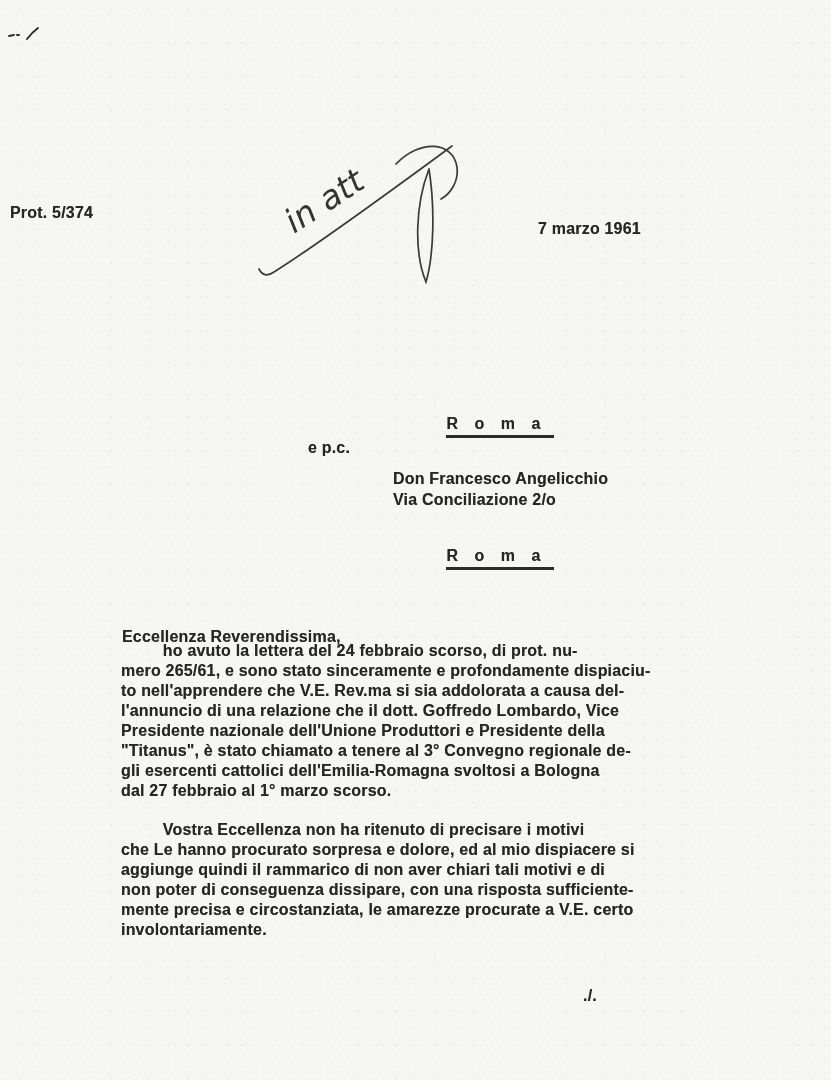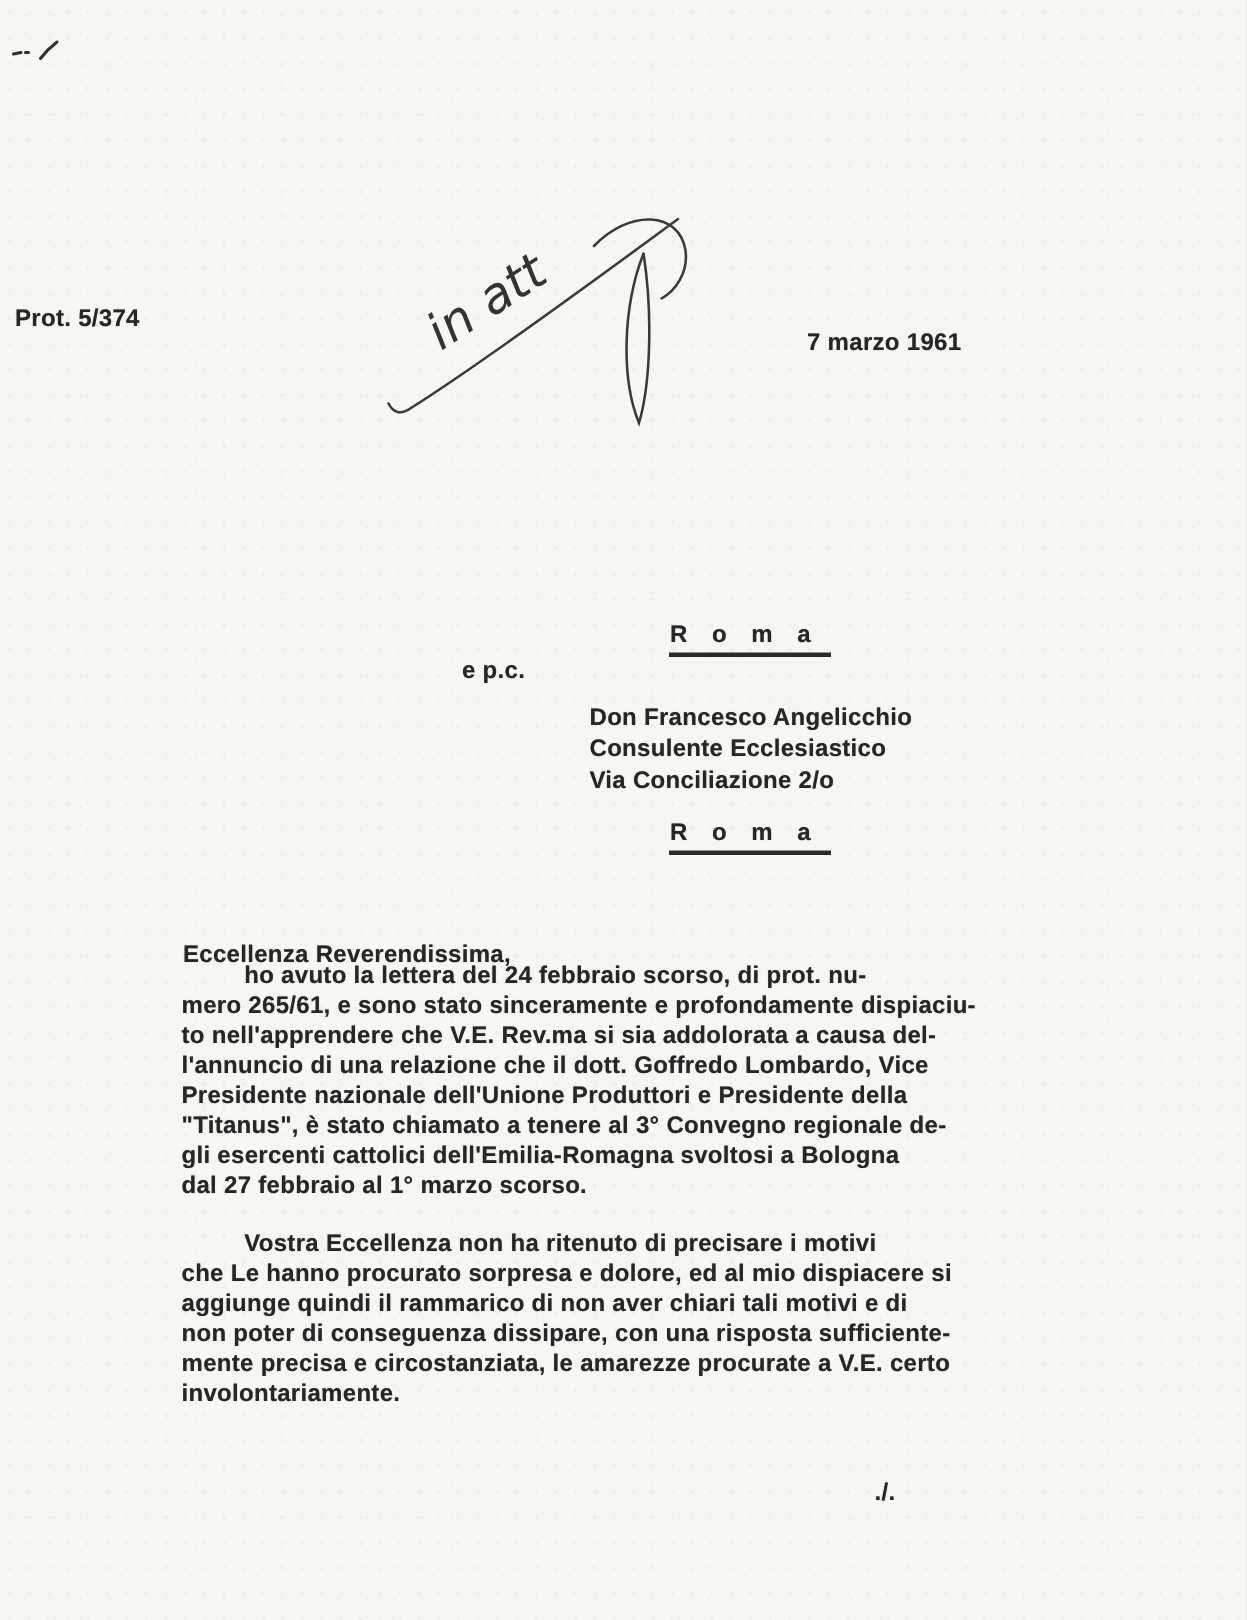--- a/index.html
+++ b/index.html
@@ -66,21 +66,21 @@
     <text class="hw-text" x="294" y="234" transform="rotate(-33 294 234)">in att</text>
   </svg>
 
   <div class="tw" style="left:538px; top:220px;">7 marzo 1961</div>
 
   <div class="tw" style="left:393px; top:397px;">
     <span class="city">R o m a</span>
   </div>
 
   <div class="tw" style="left:308px; top:439px;">e p.c.</div>
-  <div class="tw addr" style="left:393px; top:439px;margin-top:29px;"><div class="tline">Don Francesco Angelicchio</div><div class="tline">Consulente Ecclesiastico</div><div class="tline">Via Conciliazione 2/o</div></div>
+  <div class="tw addr" style="left:393px; top:439px;margin-top:29px;"><div class="tline">Don Francesco Angelicchio</div><div class="tline">Via Conciliazione 2/o</div></div>
   <div class="tw" style="left:393px; top:529px;">
     <span class="city">R o m a</span>
   </div>
 
   <div class="tw" style="left:122px; top:628px;">Eccellenza Reverendissima,</div>
 
   <div class="tw bodytext" style="left:121px; top:641px;"><div class="tline">         ho avuto la lettera del 24 febbraio scorso, di prot. nu-</div><div class="tline">mero 265/61, e sono stato sinceramente e profondamente dispiaciu-</div><div class="tline">to nell'apprendere che V.E. Rev.ma si sia addolorata a causa del-</div><div class="tline">l'annuncio di una relazione che il dott. Goffredo Lombardo, Vice</div><div class="tline">Presidente nazionale dell'Unione Produttori e Presidente della</div><div class="tline">"Titanus", è stato chiamato a tenere al 3° Convegno regionale de-</div><div class="tline">gli esercenti cattolici dell'Emilia-Romagna svoltosi a Bologna</div><div class="tline">dal 27 febbraio al 1° marzo scorso.</div></div>
 
   <div class="tw bodytext" style="left:121px; top:820px;"><div class="tline">         Vostra Eccellenza non ha ritenuto di precisare i motivi</div><div class="tline">che Le hanno procurato sorpresa e dolore, ed al mio dispiacere si</div><div class="tline">aggiunge quindi il rammarico di non aver chiari tali motivi e di</div><div class="tline">non poter di conseguenza dissipare, con una risposta sufficiente-</div><div class="tline">mente precisa e circostanziata, le amarezze procurate a V.E. certo</div><div class="tline">involontariamente.</div></div>
 

